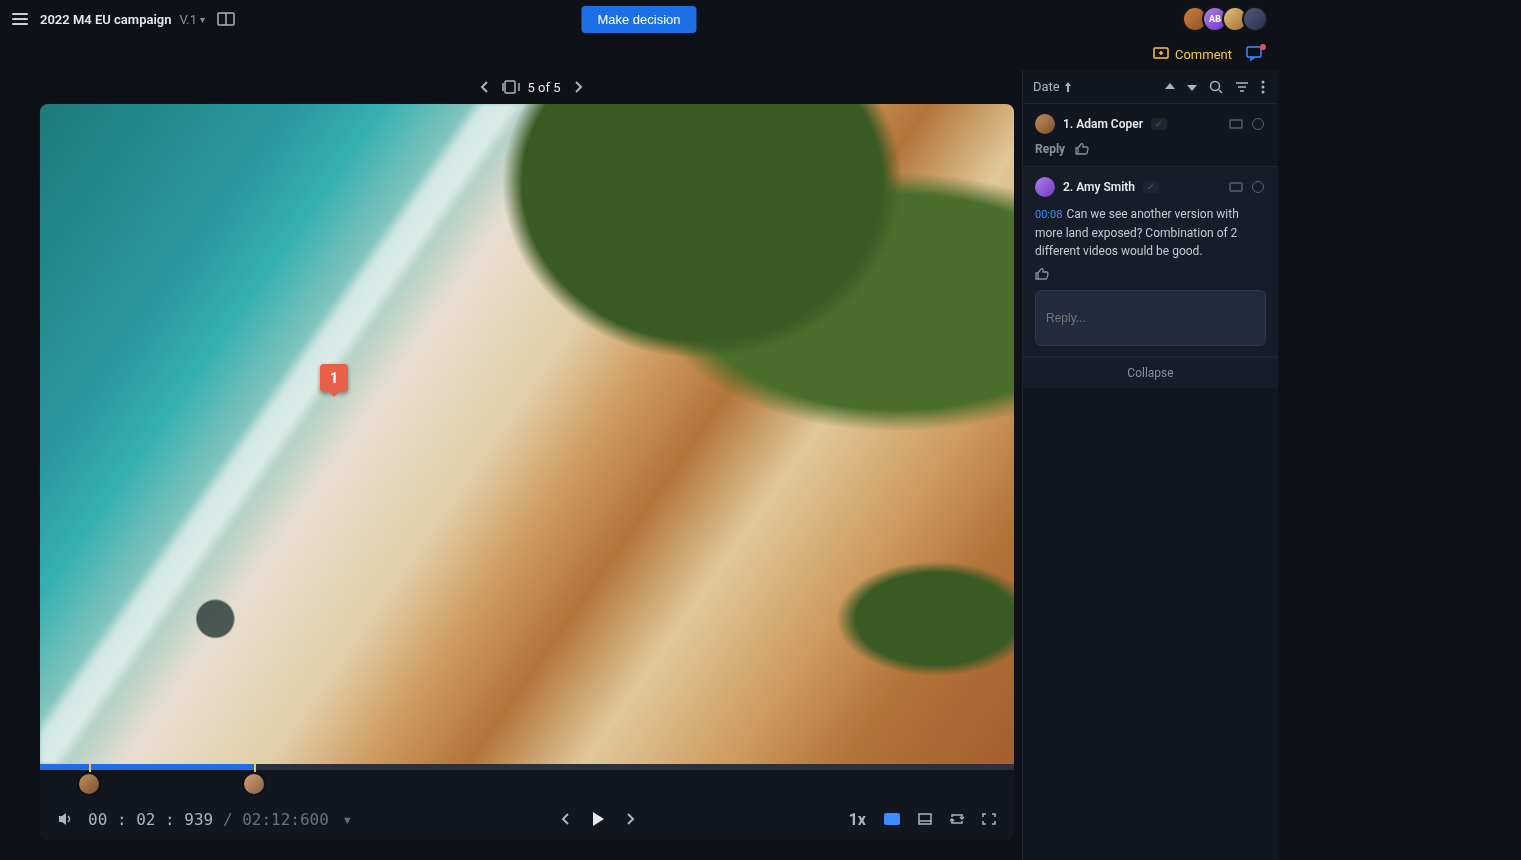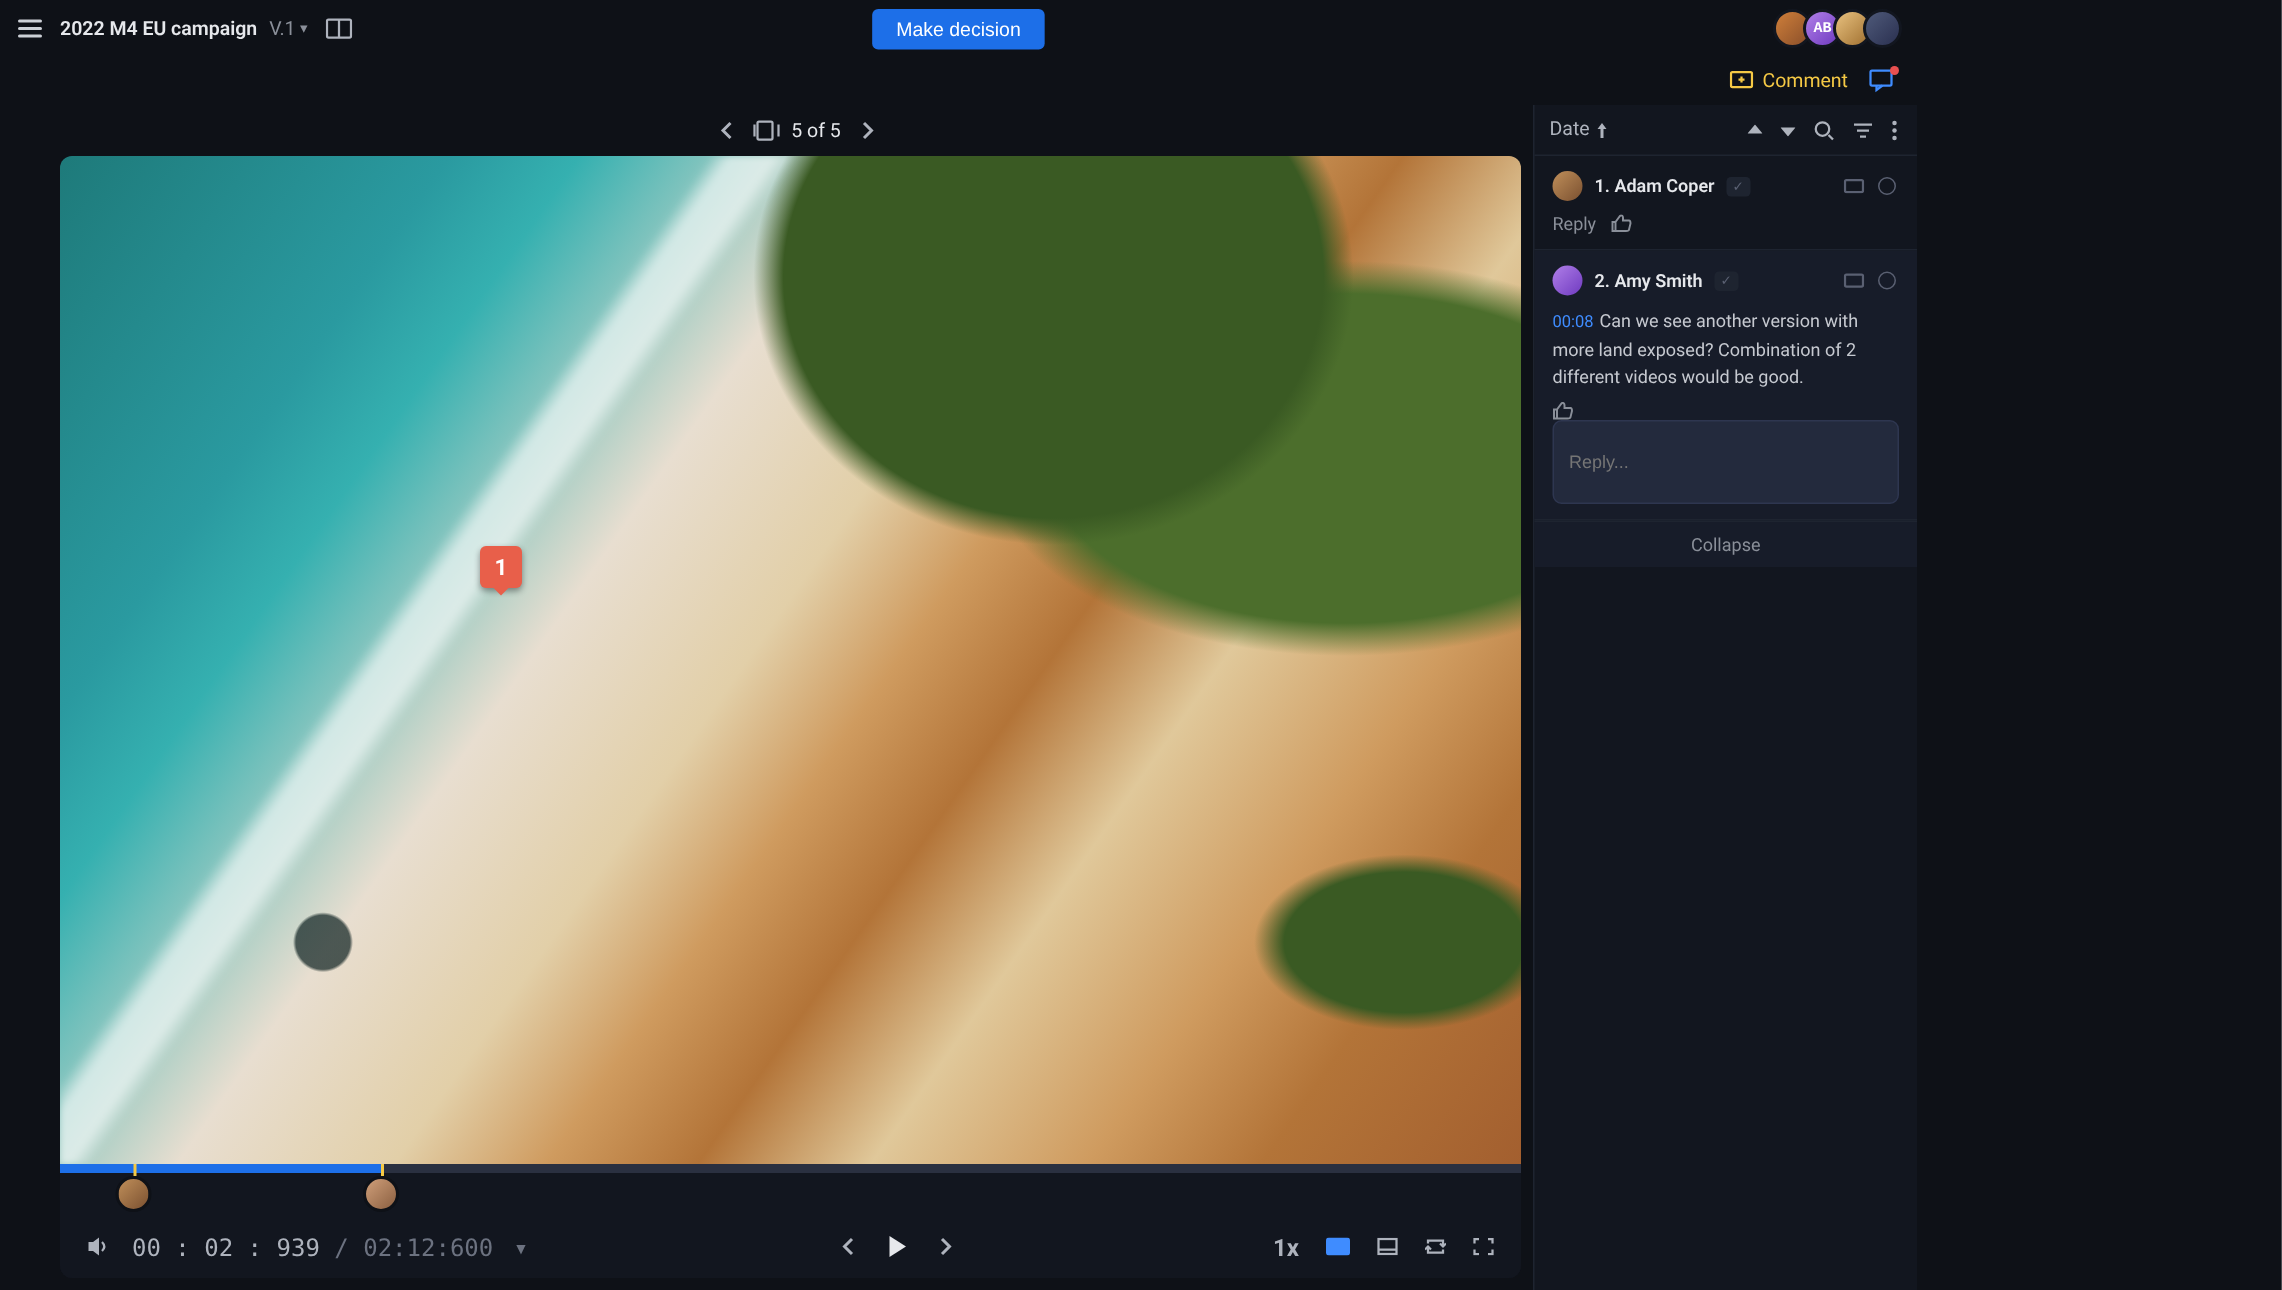--- a/index.html
+++ b/index.html
@@ -53,21 +53,21 @@
   }
   .comment-btn { color:#f5c945; display:flex; align-items:center; gap:6px; cursor:pointer; font-size:13px;}
   .comment-btn svg { stroke:#f5c945; }
   .chat-btn { color:#2f6fe0; position:relative; cursor:pointer; }
   .chat-btn .dot { position:absolute; top:-2px; right:-2px; width:6px; height:6px; background:#e85050; border-radius:50%; }
 
   
   .body-row { flex:1; display:flex; min-height:0; }
 
   .viewer-col {
-    flex:1; display:flex; flex-direction:column; padding:0 0 8px 40px; position:relative;
+    flex:1; display:flex; flex-direction:column; padding:0 0 20px 40px; position:relative;
   }
 
   .pager { display:flex; align-items:center; justify-content:center; gap:8px; height:34px; color:#aeb3bd;}
   .pager .nav-btn { cursor:pointer; padding:4px; display:flex; align-items:center; }
   .pager .counter { font-size:13px; color:#e6e8ec; }
   .pager .page-icon { display:flex; align-items:center; }
 
   .canvas-wrap {
     flex:1; display:flex; flex-direction:column; background:#12161f; border-radius:8px; overflow:hidden;
     margin-right:8px;
@@ -150,27 +150,27 @@
   .comment-block.selected { background:#171c29; }
   .c-head { display:flex; align-items:center; gap:8px; }
   .c-head .c-avatar { width:20px; height:20px; border-radius:50%; }
   .c-head .c-name { font-size:12px; color:#e6e8ec; font-weight:600;}
   .c-head .c-badge { font-size:9px; color:#5a6072; background:#1e2430; padding:1px 4px; border-radius:3px;}
   .c-head .c-actions { margin-left:auto; display:flex; gap:6px; }
   .ic-btn { width:16px; height:16px; cursor:pointer; display:flex; align-items:center; justify-content:center;}
   .status-circle { width:12px; height:12px; border:1.5px solid #5a6072; border-radius:50%;}
   .c-body { font-size:12px; color:#c6c9d0; margin-top:8px; line-height:1.5;}
   .c-ts { color:#3f8cff; font-size:11px; margin-right:4px;}
-  .c-foot { display:flex; align-items:center; gap:10px; margin-top:8px; font-size:12px; color:#8a8f99;}
+  .c-foot { display:flex; align-items:center; gap:10px; margin-top:8px; font-size:12px; color:#8a8f99;font-weight:bold;}
   .c-foot .reply-link { cursor:pointer; }
   .c-foot .like-icon { cursor:pointer; }
 
   .reply-thread { margin-top:10px; padding:10px; background:#1a2030; border-radius:6px;}
   .reply-input {
-    width:100%; background:#232a3d; border:1px solid #2e3650;
+    margin-top:10px; width:100%; background:#232a3d; border:1px solid #2e3650;
     border-radius:6px; padding:20px 10px; color:#aeb3bd; font-size:12px;
   }
   .collapse-bar {
     text-align:center; padding:8px; font-size:12px; color:#8a8f99; cursor:pointer;
     border-top:1px solid #1e2430; background:#171c29;
   }
 
   .g1 { background: linear-gradient(135deg,#cf7f3a,#8a4f2a);}
   .g2 { background: linear-gradient(135deg,#b07fe8,#6f3ac0); font-family: Liberation Mono, monospace;}
   .g3 { background: linear-gradient(135deg,#e8c17f,#a07030);}

